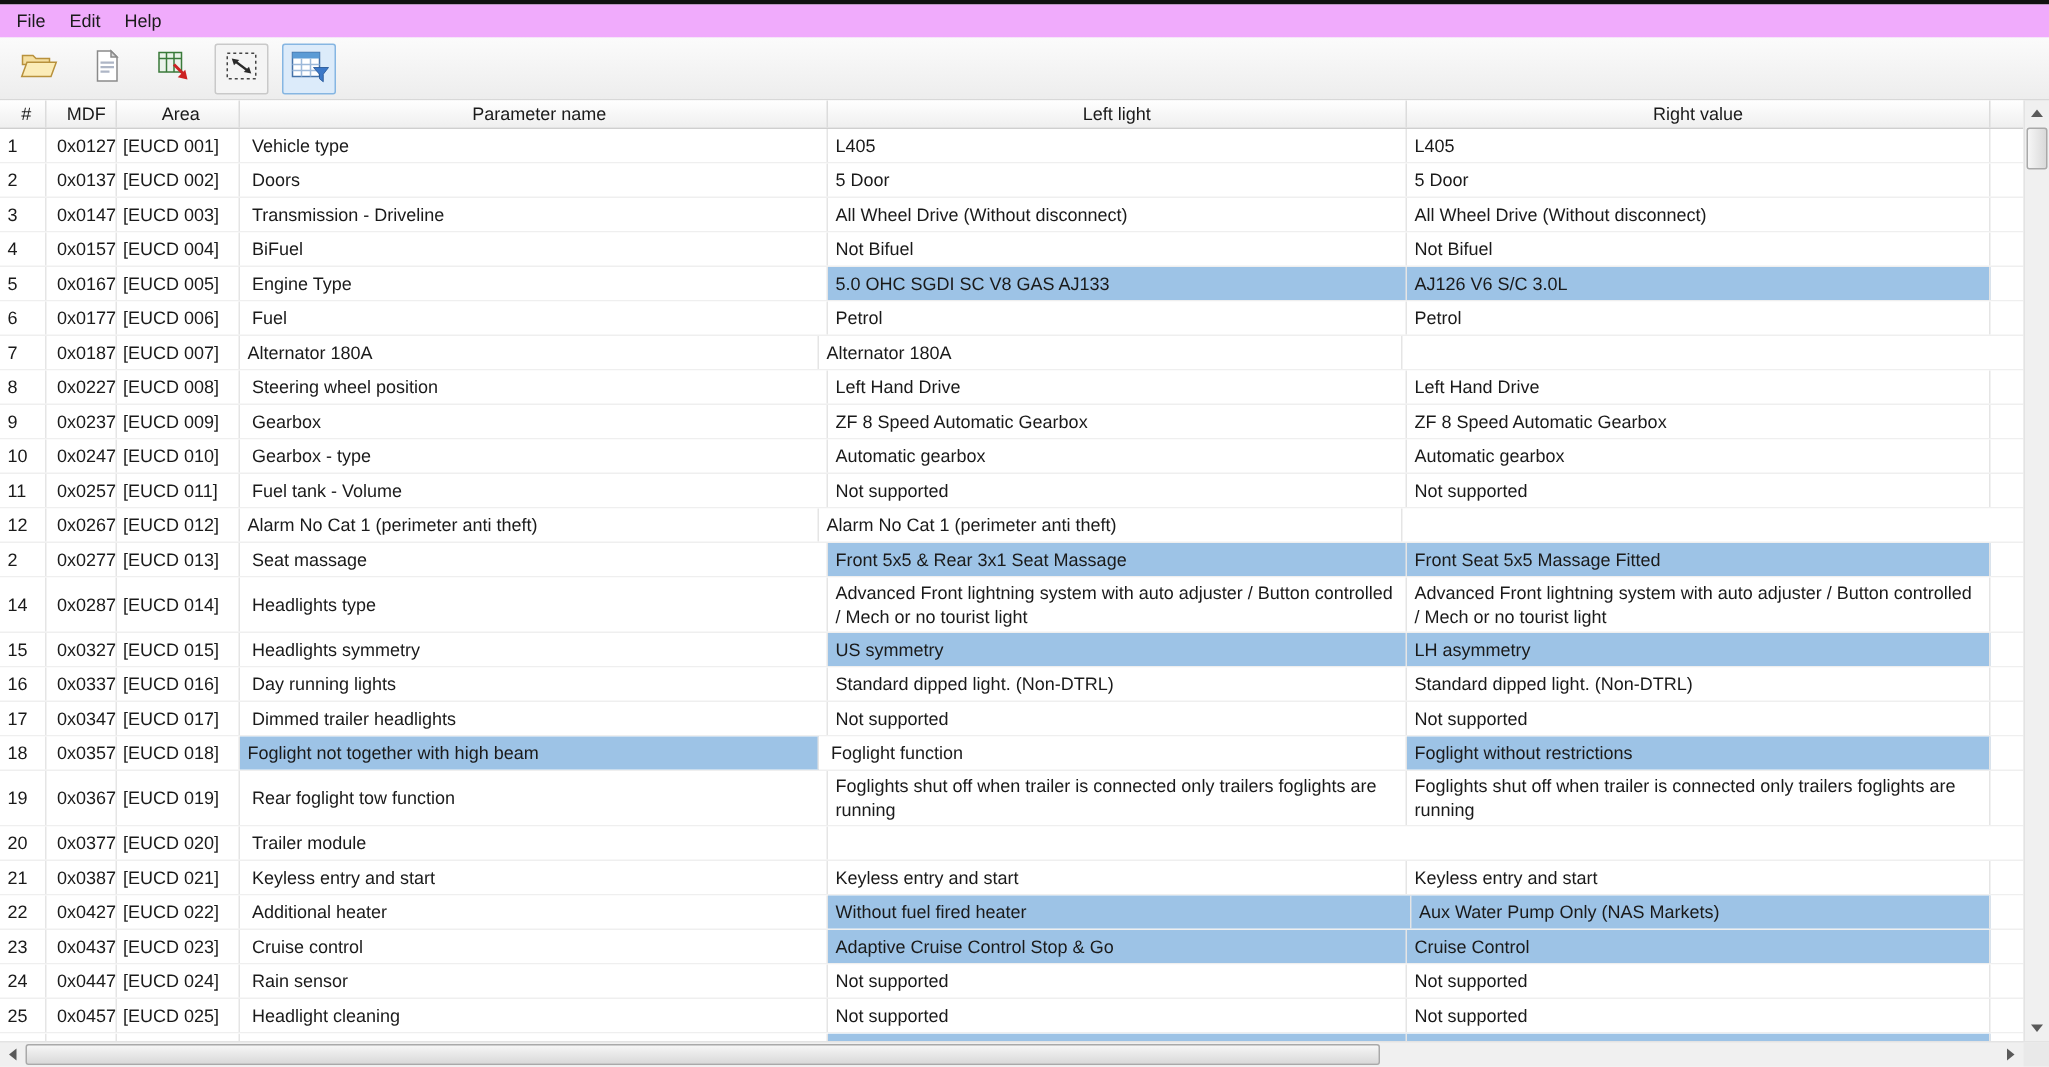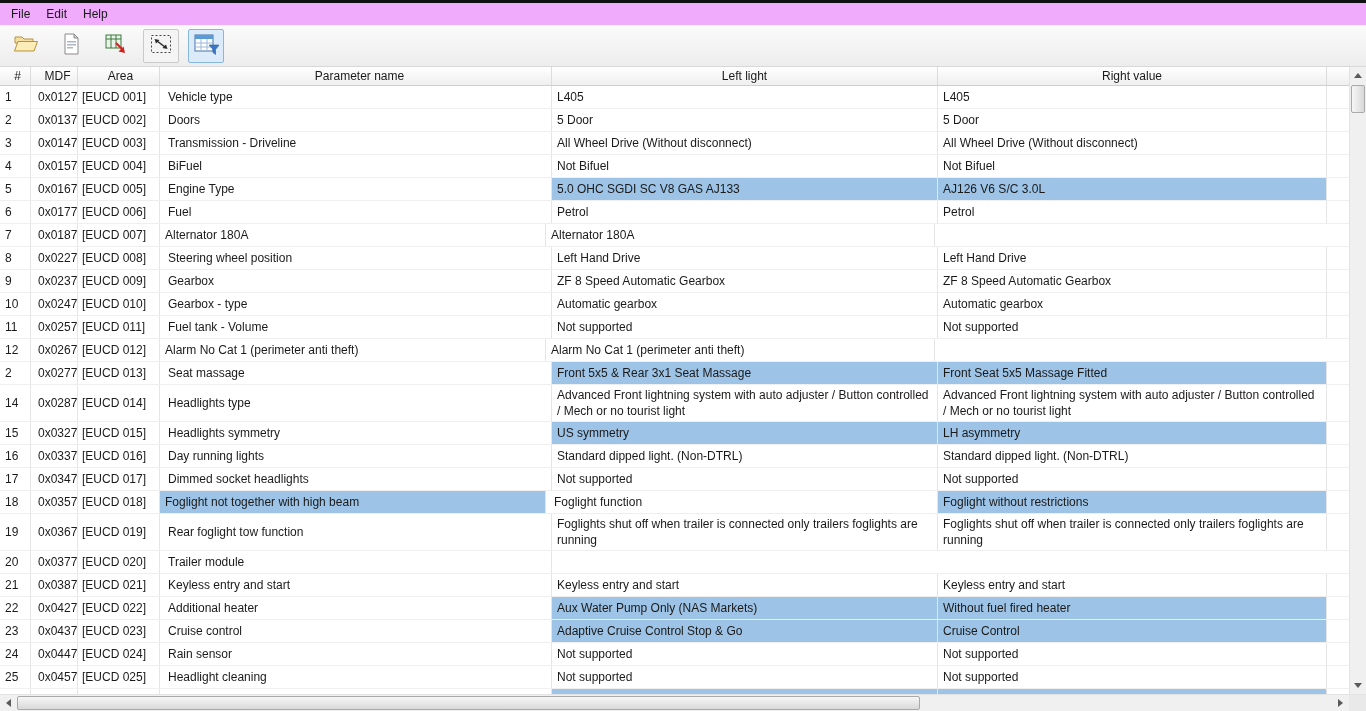--- a/index.html
+++ b/index.html
@@ -268,21 +268,21 @@
     <div class="cell c-area">[EUCD 016]</div>
     <div class="cell c-param">Day running lights</div>
     <div class="cell c-left">Standard dipped light. (Non-DTRL)</div>
     <div class="cell c-right">Standard dipped light. (Non-DTRL)</div>
     <div class="cell c-fill"></div>
   </div>
         <div class="row">
     <div class="cell c-num">17</div>
     <div class="cell c-mdf">0x0347</div>
     <div class="cell c-area">[EUCD 017]</div>
-    <div class="cell c-param">Dimmed socket headlights</div>
+    <div class="cell c-param">Dimmed trailer headlights</div>
     <div class="cell c-left">Not supported</div>
     <div class="cell c-right">Not supported</div>
     <div class="cell c-fill"></div>
   </div>
         <div class="row diff">
     <div class="cell c-num">18</div>
     <div class="cell c-mdf">0x0357</div>
     <div class="cell c-area">[EUCD 018]</div>
     <div class="cell c-left">Foglight not together with high beam</div>
     <div class="cell c-param">Foglight function</div>
@@ -312,22 +312,22 @@
     <div class="cell c-param">Keyless entry and start</div>
     <div class="cell c-left">Keyless entry and start</div>
     <div class="cell c-right">Keyless entry and start</div>
     <div class="cell c-fill"></div>
   </div>
         <div class="row diff">
     <div class="cell c-num">22</div>
     <div class="cell c-mdf">0x0427</div>
     <div class="cell c-area">[EUCD 022]</div>
     <div class="cell c-param">Additional heater</div>
+    <div class="cell c-right">Without fuel fired heater</div>
     <div class="cell c-left">Aux Water Pump Only (NAS Markets)</div>
-    <div class="cell c-right">Without fuel fired heater</div>
     <div class="cell c-fill"></div>
   </div>
         <div class="row diff">
     <div class="cell c-num">23</div>
     <div class="cell c-mdf">0x0437</div>
     <div class="cell c-area">[EUCD 023]</div>
     <div class="cell c-param">Cruise control</div>
     <div class="cell c-left">Adaptive Cruise Control Stop &amp; Go</div>
     <div class="cell c-right">Cruise Control</div>
     <div class="cell c-fill"></div>

